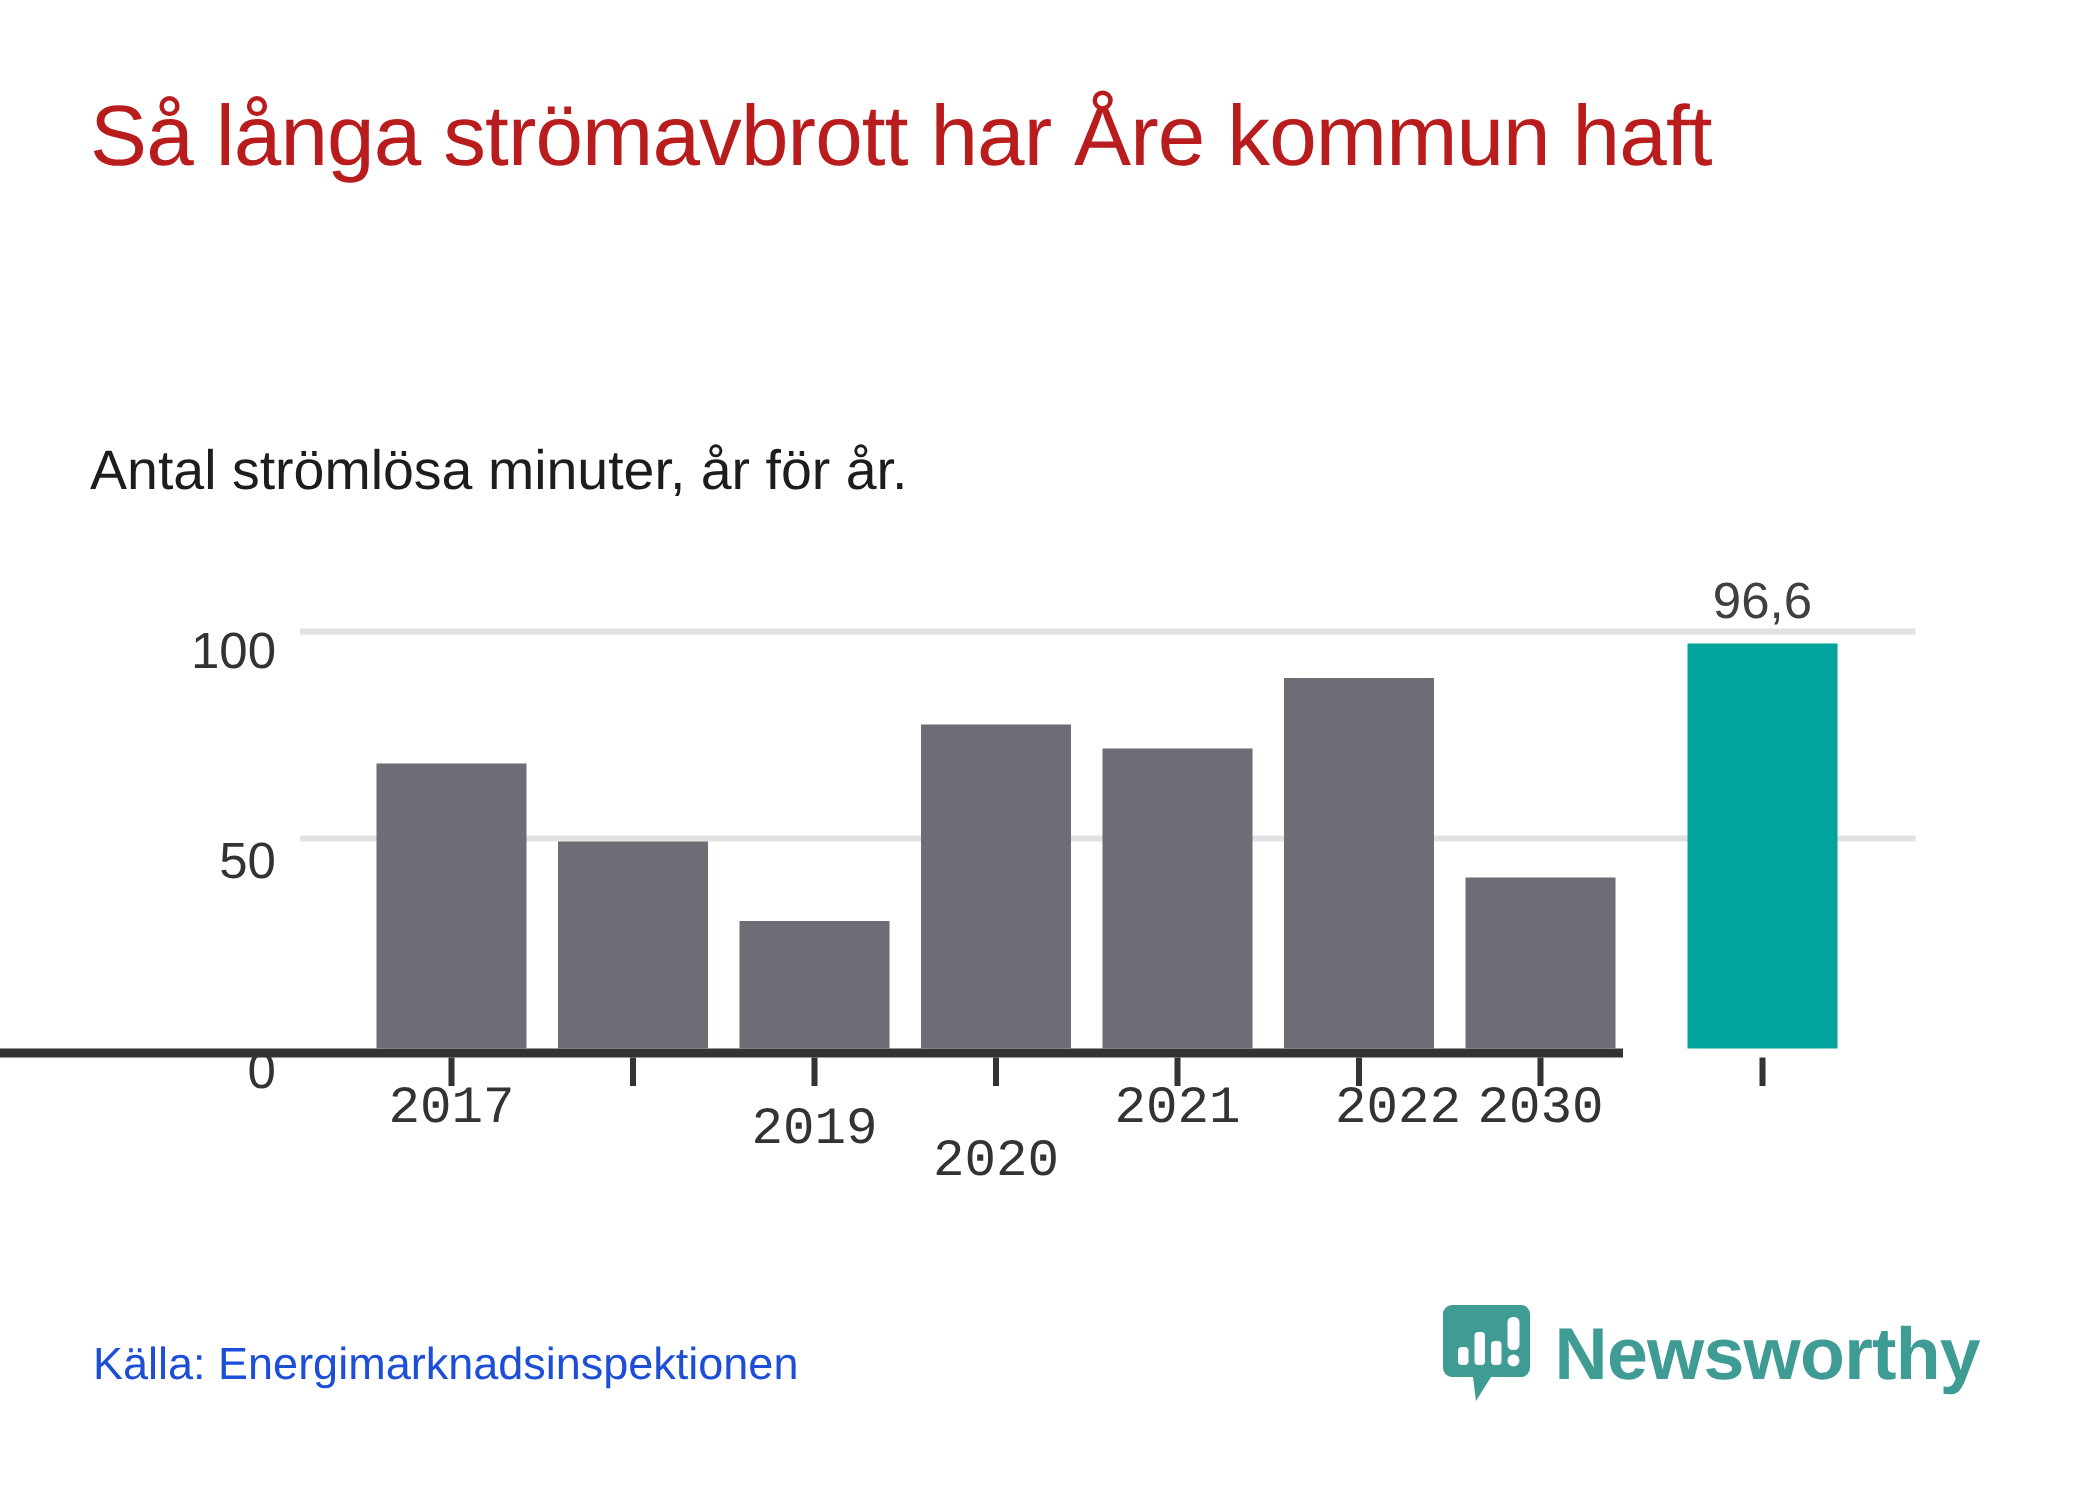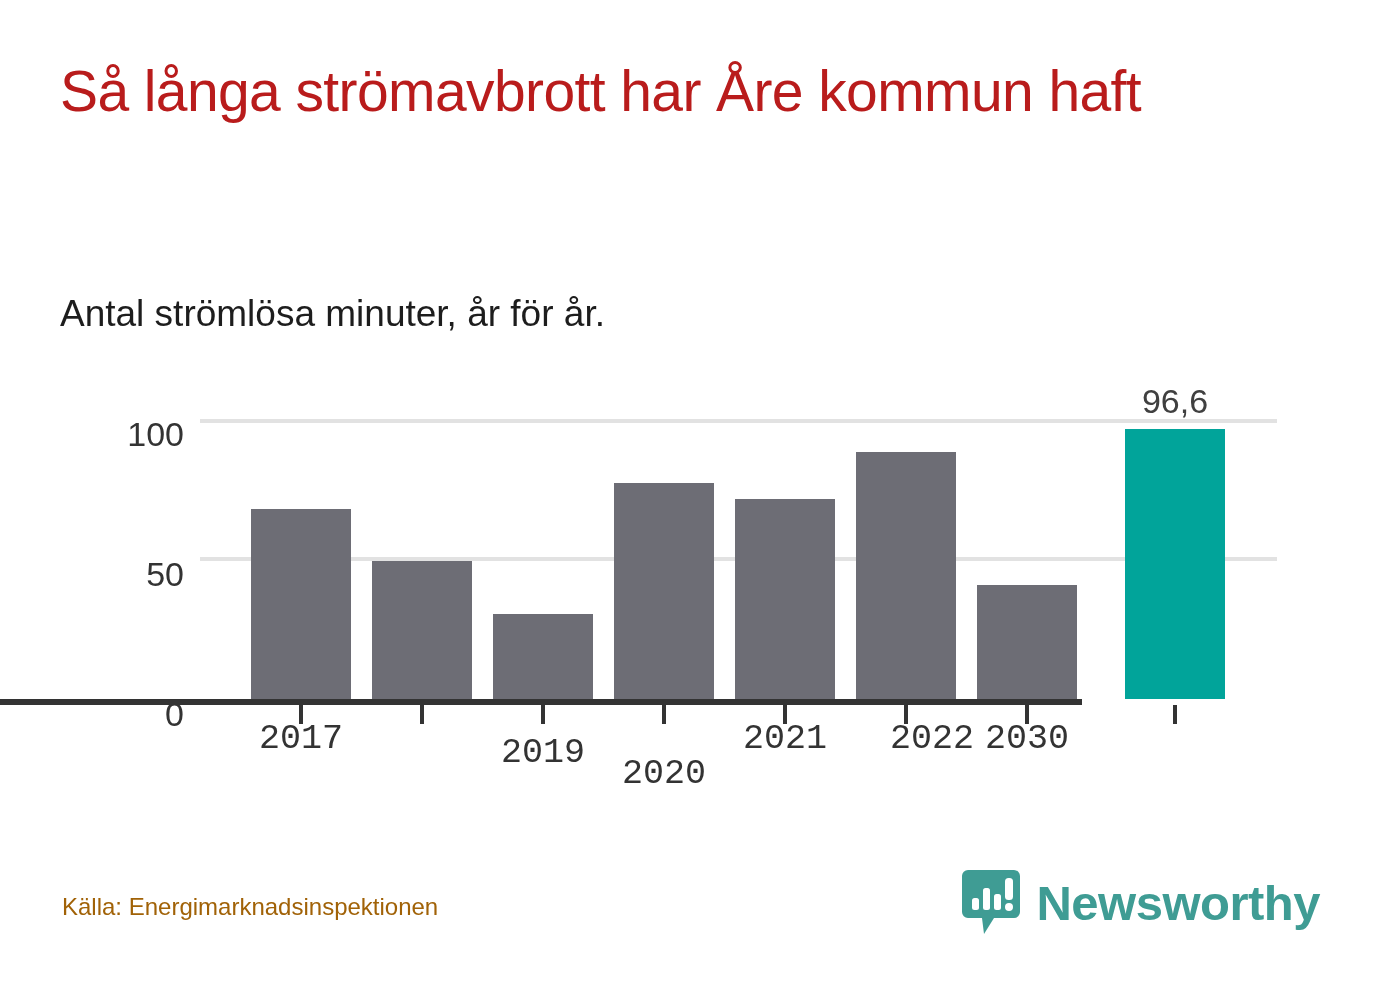--- a/index.html
+++ b/index.html
@@ -127,22 +127,22 @@
     color: #333333;
     line-height: 1;
     font-family: Liberation Mono, monospace;
   }
 
   
   .source {
     position: absolute;
     left: 62px;
     top: 895px;
-    font-size: 24px;
-    color: #a16207;
+    font-size: 30px;
+    color: #1d4ed8;
     line-height: 1;
   }
   .logo {
     position: absolute;
     right: 62px;
     top: 868px;
     height: 70px;
     display: flex;
     align-items: center;
     gap: 14px;

